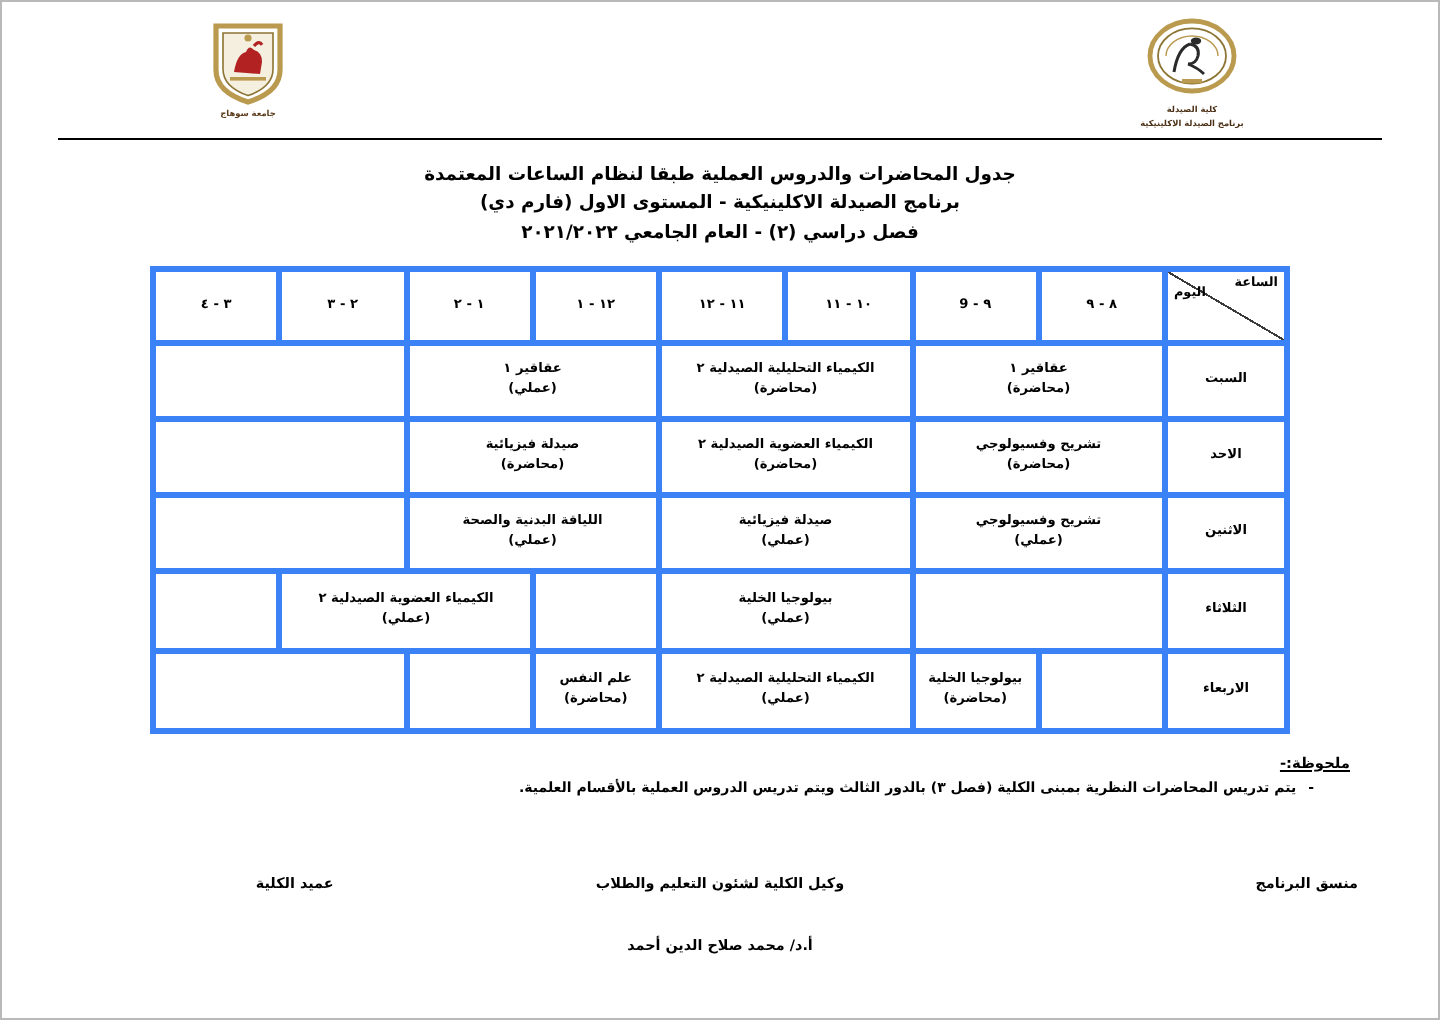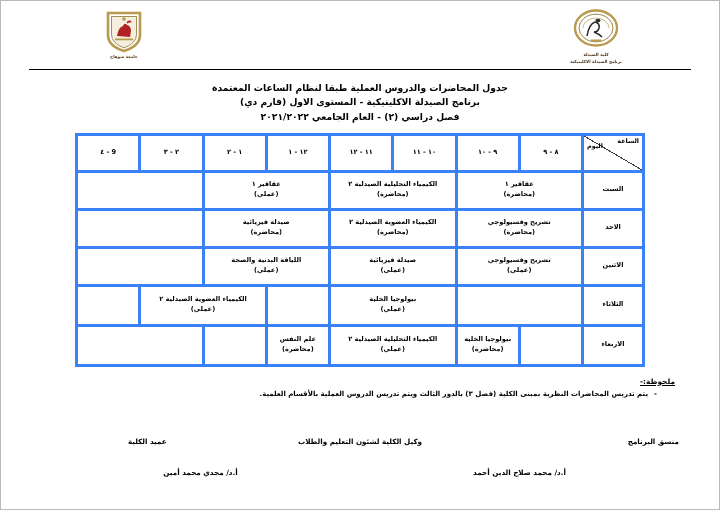--- a/index.html
+++ b/index.html
@@ -228,27 +228,27 @@
   <div class="table-wrap">
     <table class="sched">
       <thead>
         <tr>
           <th class="corner daycol">
             <span class="diag"></span>
             <span class="hour">الساعة</span>
             <span class="day">اليوم</span>
           </th>
           <th>٨ - ٩</th>
-          <th>٩ - ١٠</th>
+          <th>٩ - 9</th>
           <th>١٠ - ١١</th>
           <th>١١ - ١٢</th>
           <th>١٢ - ١</th>
           <th>١ - ٢</th>
           <th>٢ - ٣</th>
-          <th>9 - ٤</th>
+          <th>٣ - ٤</th>
         </tr>
       </thead>
       <tbody id="sched-body">
           <tr>
             <td class="daycol">السبت</td>
             <td colspan="2">
               <span class="cell-name">عقاقير ١</span>
               <span class="cell-kind">(محاضرة)</span>
             </td>
             <td colspan="2">
@@ -338,17 +338,16 @@
   </div>
 
   <div class="sign-wrap">
     <div class="sign-row roles">
       <div class="sign-cell s-right">منسق البرنامج</div>
       <div class="sign-cell s-mid">وكيل الكلية لشئون التعليم والطلاب</div>
       <div class="sign-cell s-left">عميد الكلية</div>
     </div>
     <div class="sign-row names">
       <div class="sign-cell s-mid">أ.د/ محمد صلاح الدين أحمد</div>
-      <div class="sign-cell s-left">أ.د/ مجدي محمد أمين</div>
     </div>
   </div>
 
 </div>
 
 </body></html>

